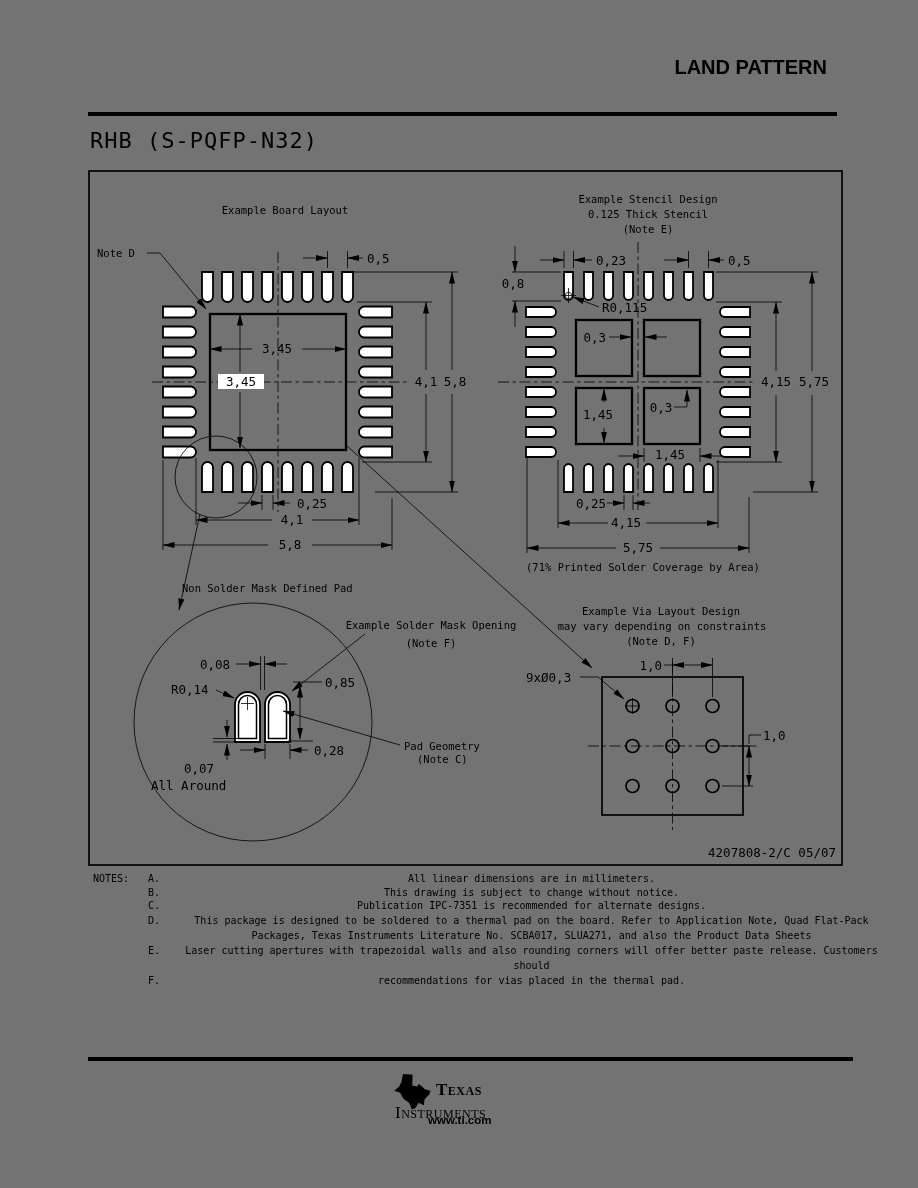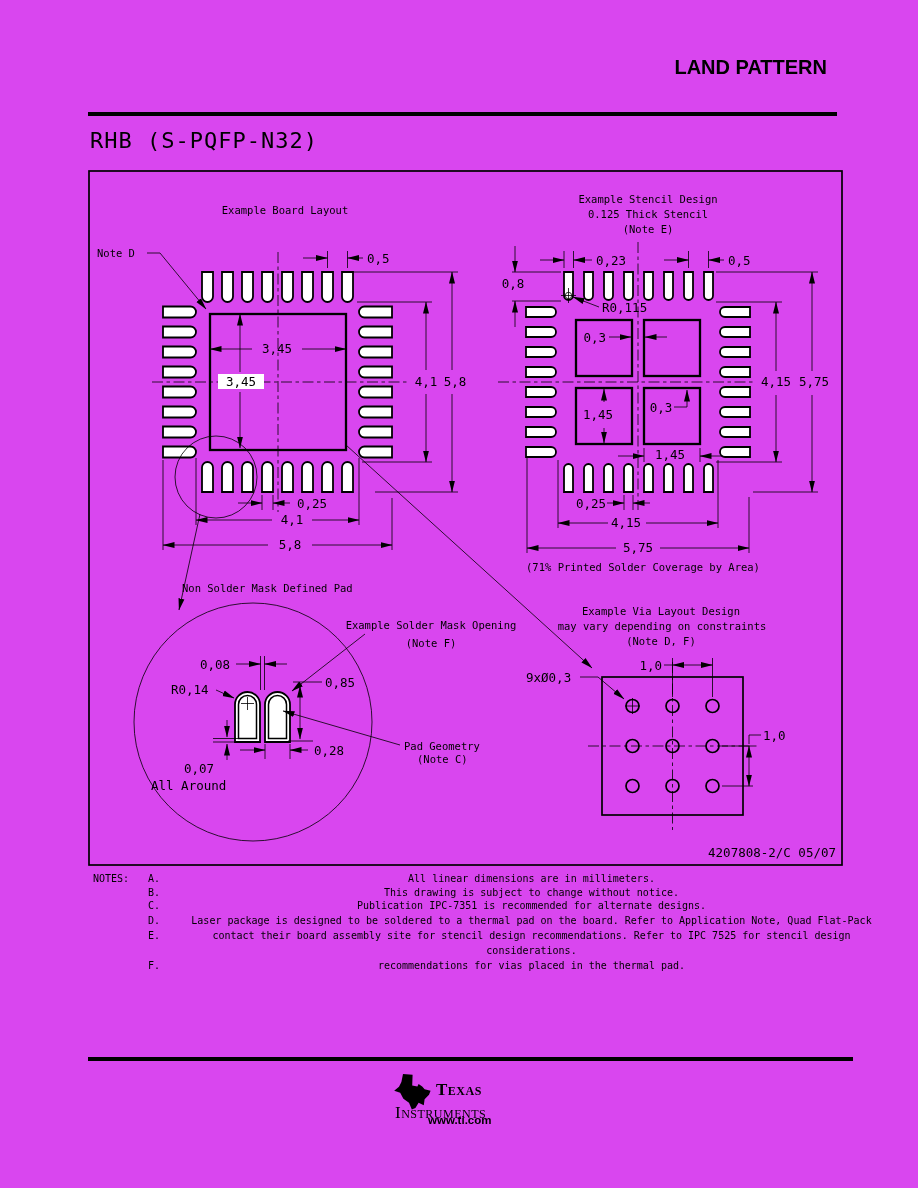--- a/index.html
+++ b/index.html
@@ -1,16 +1,16 @@
 <!DOCTYPE html>
 <html><head>
 <meta charset="utf-8">
 <style>
   html,body{margin:0;padding:0;background:#e8e8e8;}
-  .page{position:relative;width:918px;height:1188px;background:#d946ef;margin:0 auto;
+  .page{position:relative;width:918px;height:1188px;background:#737373;margin:0 auto;
         font-family:"DejaVu Sans Mono",monospace;color:#000;overflow:hidden;}
   .doc-title{position:absolute;top:56px;right:91px;font-family:"Liberation Sans",sans-serif;
              font-weight:bold;font-size:20px;letter-spacing:0px;}
   .rule{position:absolute;background:#000;}
   .rule-top{left:88px;top:112px;width:749px;height:4px;}
   .rule-bottom{left:88px;top:1057px;width:765px;height:4px;}
   .pkg-title{position:absolute;left:90px;top:128px;font-size:22px;letter-spacing:1px;}
   svg.drawing{position:absolute;left:0;top:0;}
   svg .thin{stroke:#000;stroke-width:0.8;fill:none;}
   svg .med{stroke:#000;stroke-width:1.7;fill:none;}
@@ -435,25 +435,26 @@
     <div class="note-row">
       <span class="note-letter">B.</span>
       <div>This drawing is subject to change without notice.</div>
     </div>
     <div class="note-row">
       <span class="note-letter">C.</span>
       <div>Publication IPC-7351 is recommended for alternate designs.</div>
     </div>
     <div class="note-row tall">
       <span class="note-letter">D.</span>
-      <div>Laser package is designed to be soldered to a thermal pad on the board.  Refer to Application Note, Quad Flat-Pack</div>
+      <div>This package is designed to be soldered to a thermal pad on the board.  Refer to Application Note, Quad Flat-Pack</div>
+      <div>Packages, Texas Instruments Literature No. SCBA017, SLUA271, and also the Product Data Sheets</div>
     </div>
     <div class="note-row tall">
       <span class="note-letter">E.</span>
-      <div>contact their board assembly site for stencil design recommendations.  Refer to IPC 7525 for stencil design considerations.</div>
+      <div>Laser cutting apertures with trapezoidal walls and also rounding corners will offer better paste release.  Customers should</div>
     </div>
     <div class="note-row tall">
       <span class="note-letter">F.</span>
       <div>recommendations for vias placed in the thermal pad.</div>
     </div>
   </div>
 
   <div class="rule rule-bottom"></div>
 
   <div class="footer">

